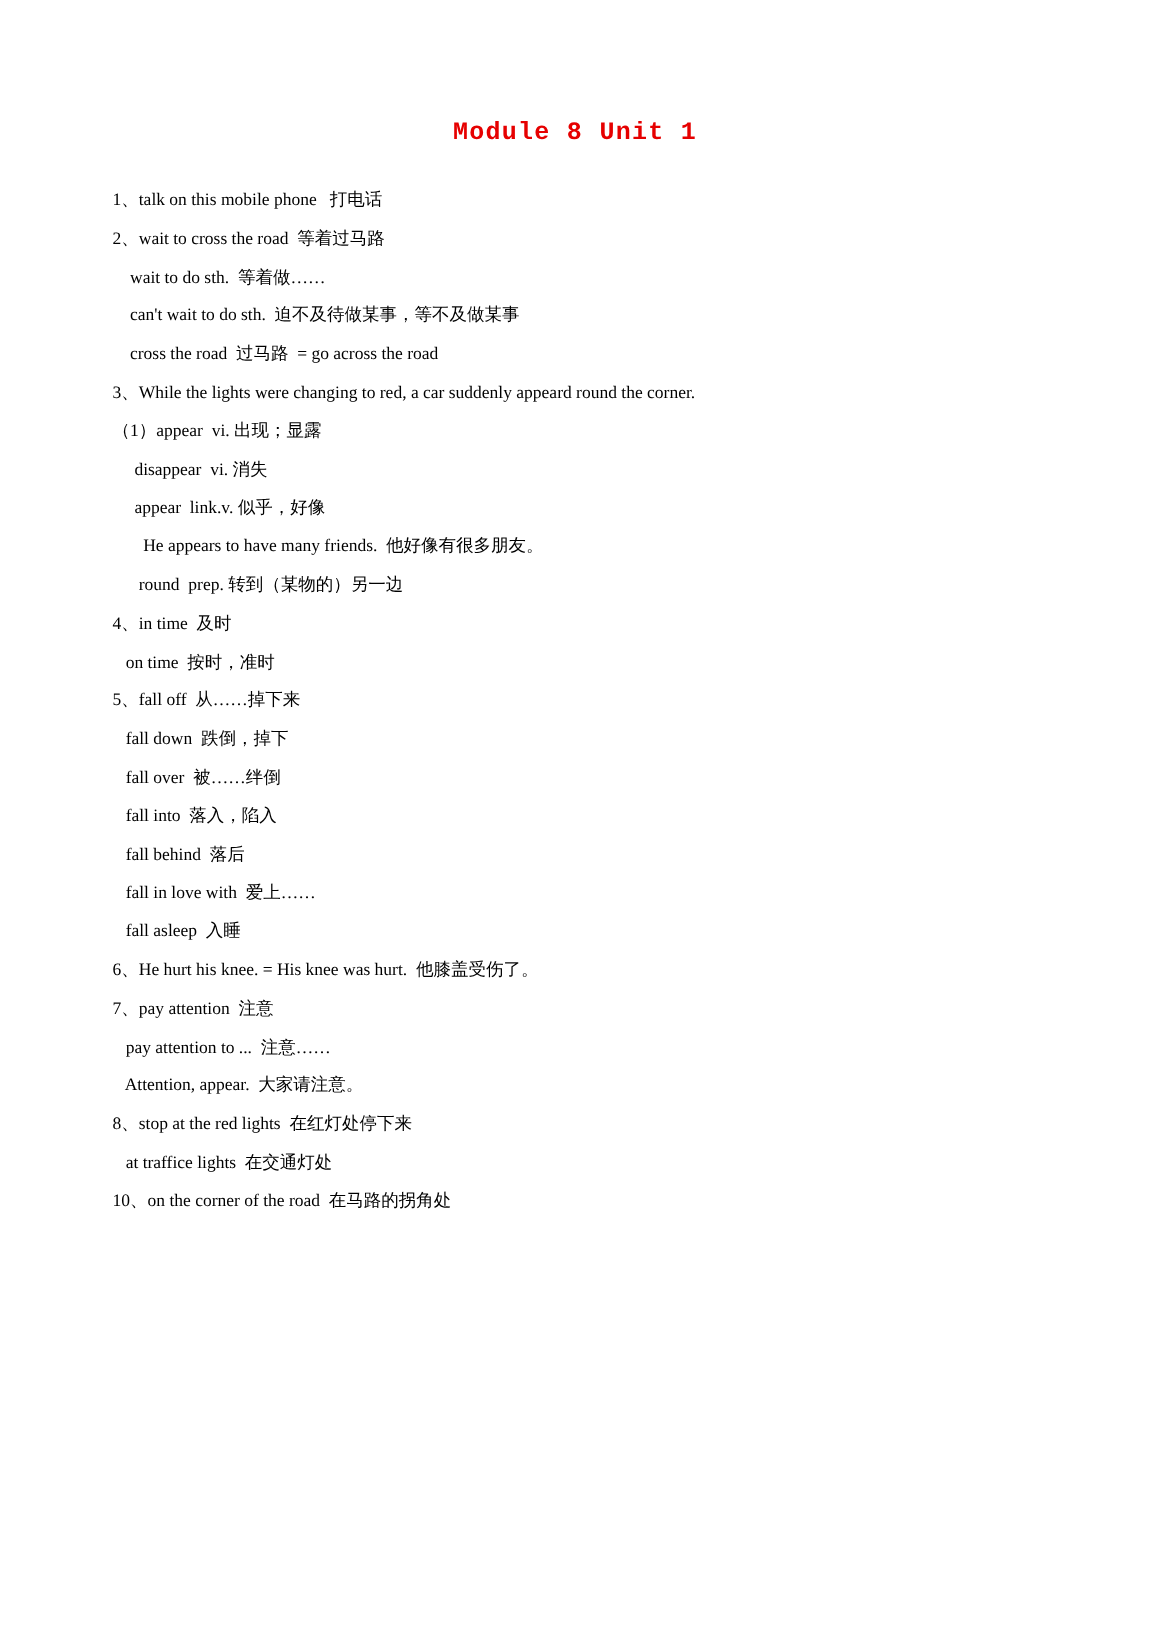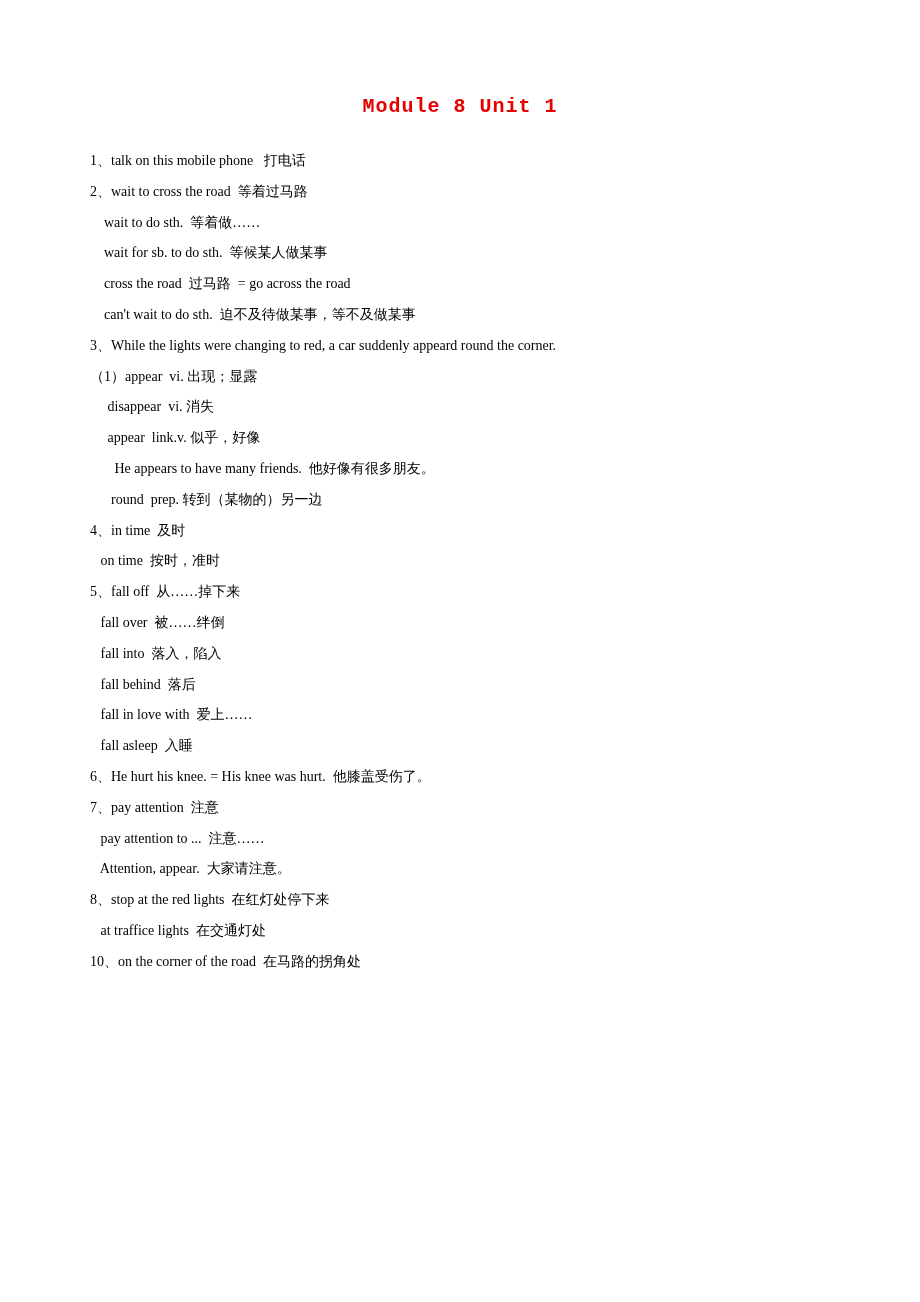--- a/index.html
+++ b/index.html
@@ -32,32 +32,32 @@
 </style>
 </head>
 <body>
 
 <div class="page">
   <div class="title">Module 8  Unit 1</div>
   <div id="lines-container">
       <div class="line">1、talk on this mobile phone   打电话</div>
       <div class="line">2、wait to cross the road  等着过马路</div>
       <div class="line">    wait to do sth.  等着做……</div>
-      <div class="line">    wait for sb. to do sth.  等候某人做某事</div>
+      <div class="line">    can't wait to do sth.  迫不及待做某事，等不及做某事</div>
       <div class="line">    cross the road  过马路  = go across the road</div>
-      <div class="line">    can't wait to do sth.  迫不及待做某事，等不及做某事</div>
       <div class="line">3、While the lights were changing to red, a car suddenly appeard round the corner.</div>
       <div class="line">（1）appear  vi. 出现；显露</div>
       <div class="line">     disappear  vi. 消失</div>
       <div class="line">     appear  link.v. 似乎，好像</div>
       <div class="line">       He appears to have many friends.  他好像有很多朋友。</div>
       <div class="line">      round  prep. 转到（某物的）另一边</div>
       <div class="line">4、in time  及时</div>
       <div class="line">   on time  按时，准时</div>
       <div class="line">5、fall off  从……掉下来</div>
+      <div class="line">   fall down  跌倒，掉下</div>
       <div class="line">   fall over  被……绊倒</div>
       <div class="line">   fall into  落入，陷入</div>
       <div class="line">   fall behind  落后</div>
       <div class="line">   fall in love with  爱上……</div>
       <div class="line">   fall asleep  入睡</div>
       <div class="line">6、He hurt his knee. = His knee was hurt.  他膝盖受伤了。</div>
       <div class="line">7、pay attention  注意</div>
       <div class="line">   pay attention to ...  注意……</div>
       <div class="line">   Attention, appear.  大家请注意。</div>
       <div class="line">8、stop at the red lights  在红灯处停下来</div>

